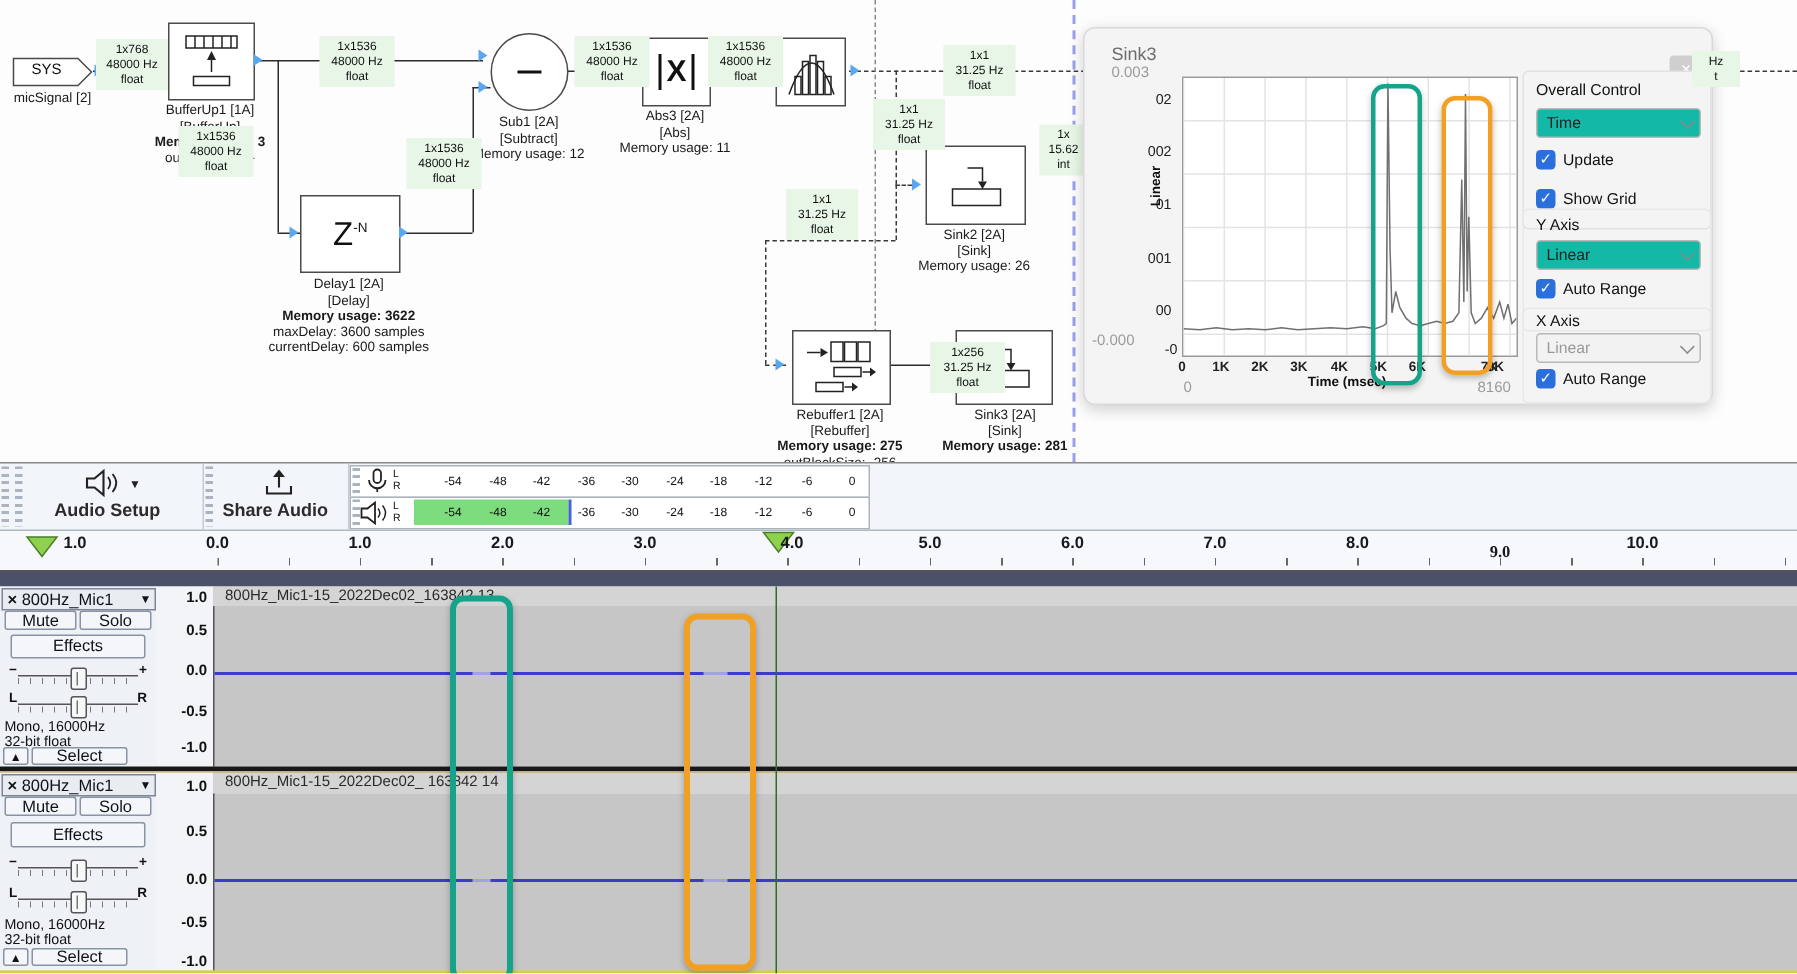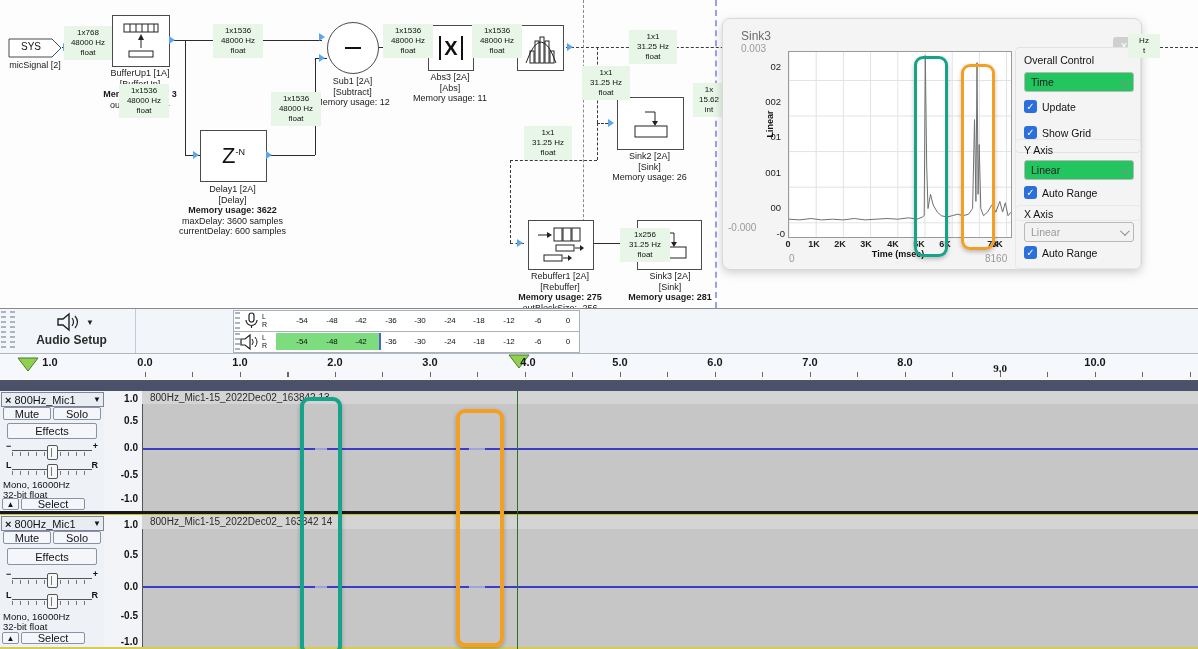--- a/index.html
+++ b/index.html
@@ -22,21 +22,21 @@
   #scopewin .a{position:absolute;}
   .wtitle{color:#6d6d6d;font-size:12px;}
   .wclose{width:22px;height:18px;background:#cfcfcf;border-radius:3px;color:#fff;font-size:12px;display:flex;align-items:center;justify-content:center;}
   .gray{color:#9a9a9a;font-size:10px;}
   .ytick{color:#222;font-size:9.5px;text-align:right;width:30px;}
   .xtick{color:#222;font-size:9px;transform:translateX(-50%);font-weight:bold;}
   .plotbox{border:1px solid #9a9a9a;background:#fff;}
   .grid{stroke:#e3e3e3;stroke-width:1;}
   .grp{border:1px solid #e2e2e2;border-radius:4px;background:#f4f4f4;}
   .gtitle{font-size:10.5px;color:#111;}
-  .sel{background:#22c55e;border:1px solid #b8b8b8;border-radius:3px;font-size:10.5px;color:#222;display:flex;align-items:center;padding:0 6px;}
+  .sel{background:#14b8a6;border:1px solid #b8b8b8;border-radius:3px;font-size:10.5px;color:#222;display:flex;align-items:center;padding:0 6px;}
   .sel.dis{color:#9a9a9a;background:#f2f2f2;}
   .chev{margin-left:auto;width:6px;height:6px;border-right:1.5px solid #8a8a8a;border-bottom:1.5px solid #8a8a8a;transform:rotate(45deg) translateY(-2px);}
   .cb{display:flex;align-items:center;font-size:10.5px;color:#111;}
   .cbbox{width:13px;height:13px;background:#2a6fdb;border-radius:3px;color:#fff;font-size:10px;line-height:13px;text-align:center;margin-right:5px;}
   .hl{border-radius:9px;z-index:7;}
   .hl.teal{border:3.5px solid #16a38a;box-shadow:0 2px 4px rgba(0,0,0,.25);}
   .hl.orange{border:3.5px solid #f2a024;box-shadow:0 2px 4px rgba(0,0,0,.25);}
   
   #aud{left:0;top:308px;width:1198px;height:341px;background:#f2f5f9;border-top:1px solid #8a8a8a;z-index:2;}
   #aud .a{position:absolute;}
@@ -358,20 +358,31 @@
       <div class="a grip" style="left:2px;top:2px;height:40px;"></div>
       <div class="a" style="left:48px;top:3px;">
         <svg width="26" height="20">
             <polygon points="2,7 7,7 13,2 13,18 7,13 2,13" fill="none" stroke="#222" stroke-width="1.4"></polygon>
             <path d="M16 6 q3 4 0 8 M19 4 q5 6 0 12" fill="none" stroke="#222" stroke-width="1.2"></path>
           </svg>
       </div>
       <div class="a" style="left:78px;top:9px;font-size:8px;color:#222;">▼</div>
       <div class="a tbbtnlbl" style="left:0;top:24px;width:127px;">Audio Setup</div>
     </div>
+    <div class="a pane" style="left:135px;top:0;width:97px;height:44px;">
+      <div class="a grip" style="left:2px;top:2px;height:40px;"></div>
+      <div class="a" style="left:40px;top:3px;">
+        <svg width="22" height="20">
+            <line x1="11" y1="4" x2="11" y2="13" stroke="#222" stroke-width="1.4"></line>
+            <polygon points="7,6 15,6 11,1" fill="#222"></polygon>
+            <path d="M3 12 v5 h16 v-5" fill="none" stroke="#222" stroke-width="1.4"></path>
+          </svg>
+      </div>
+      <div class="a tbbtnlbl" style="left:0;top:24px;width:97px;">Share Audio</div>
+    </div>
 
     <div class="a mrow" style="left:233px;top:1px;width:345px;height:20px;">
       <div class="a grip" style="left:1px;top:1px;height:17px;"></div>
       <div class="a" style="left:8px;top:1px;">
         <svg width="18" height="18">
             <rect x="7" y="1" width="5" height="9" rx="2.5" fill="none" stroke="#222" stroke-width="1.2"></rect>
             <path d="M4 8 a5.5 5.5 0 0 0 11 0" fill="none" stroke="#222" stroke-width="1.2"></path>
             <line x1="9.5" y1="14" x2="9.5" y2="16" stroke="#222" stroke-width="1.2"></line>
           </svg>
       </div>

